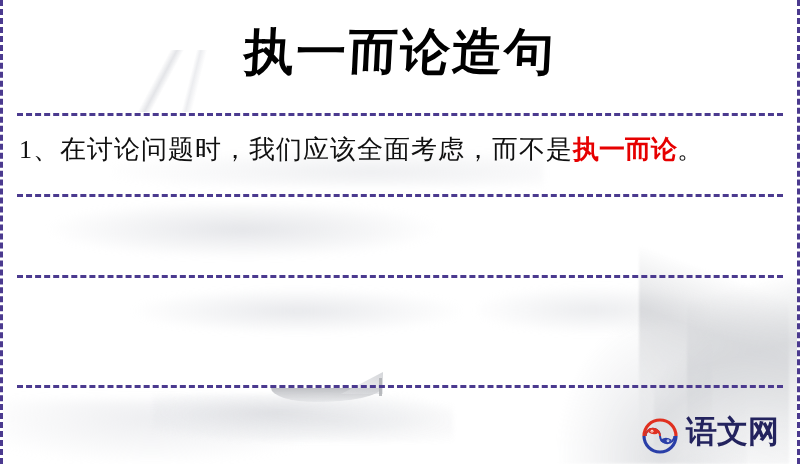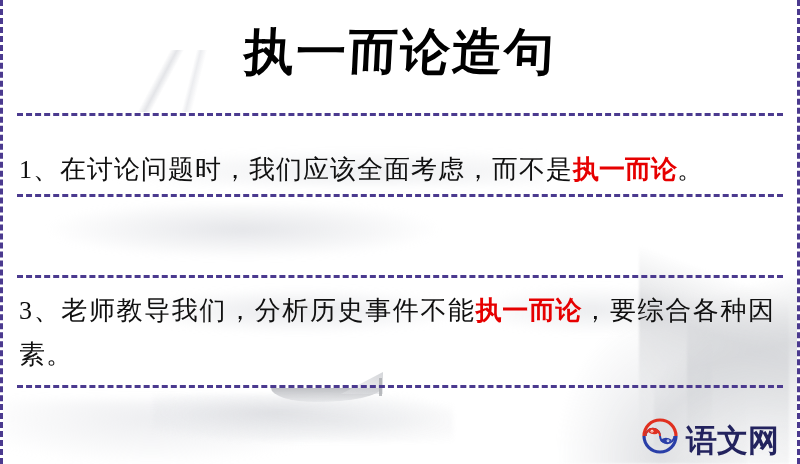--- a/index.html
+++ b/index.html
@@ -190,37 +190,37 @@
     position: absolute;
     left: 16px;
     right: 22px;
     font-family: "Liberation Serif", "DejaVu Serif", serif;
     font-size: 26px;
     color: #101010;
     line-height: 44px;
     letter-spacing: 1px;
     text-align: justify;
   }
-  .s1 { top: 128px; margin-top: 20px; }
+  .s1 { top: 128px; }
   .s2 { top: 210px; }
   .s3 { top: 289px; }
 
   .idiom {
     color: #e60000;
     font-weight: bold;
     letter-spacing: 0px;
   }
 
   
   .logo {
     position: absolute;
     right: 18px;
     bottom: 8px;
     display: flex;
-    align-items: flex-end;
+    align-items: flex-start;
     gap: 6px;
     z-index: 3;
   }
   .logo-mark {
     width: 40px;
     height: 40px;
     display: block;
   }
   .logo-text {
     font-family: "Liberation Serif", "DejaVu Serif", serif;
@@ -264,23 +264,20 @@
     <div class="rule rule-1"></div>
     <div class="rule rule-2"></div>
     <div class="rule rule-3"></div>
     <div class="rule rule-4"></div>
 
     <div class="sentence s1">
       <span>1、</span><span>在讨论问题时，我们应该全面考虑，而不是</span><span class="idiom">执一而论</span><span>。</span>
     </div>
 
 
-    <div class="sentence s3">
-      <span>3、</span><span>老师教导我们，分析历史事件不能</span><span class="idiom">执一而论</span><span>，要综合各种因素。</span>
-    </div>
 
     <div class="logo">
       <svg class="logo-mark" viewBox="0 0 100 100">
 
         <path d="M50 6 A44 44 0 0 1 94 50 L86 50 A36 36 0 0 0 50 14 Z" fill="#e03020"></path>
         <path d="M50 6 A44 44 0 0 0 6 50 L14 50 A36 36 0 0 1 50 14 Z" fill="#e03020"></path>
         <path d="M50 94 A44 44 0 0 1 6 50 L14 50 A36 36 0 0 0 50 86 Z" fill="#2a3fa8"></path>
         <path d="M50 94 A44 44 0 0 0 94 50 L86 50 A36 36 0 0 1 50 86 Z" fill="#2a3fa8"></path>
 
         <path d="M14 50 A18 18 0 0 1 50 50 A18 18 0 0 0 86 50" fill="none" stroke="#2a3fa8" stroke-width="5"></path>

